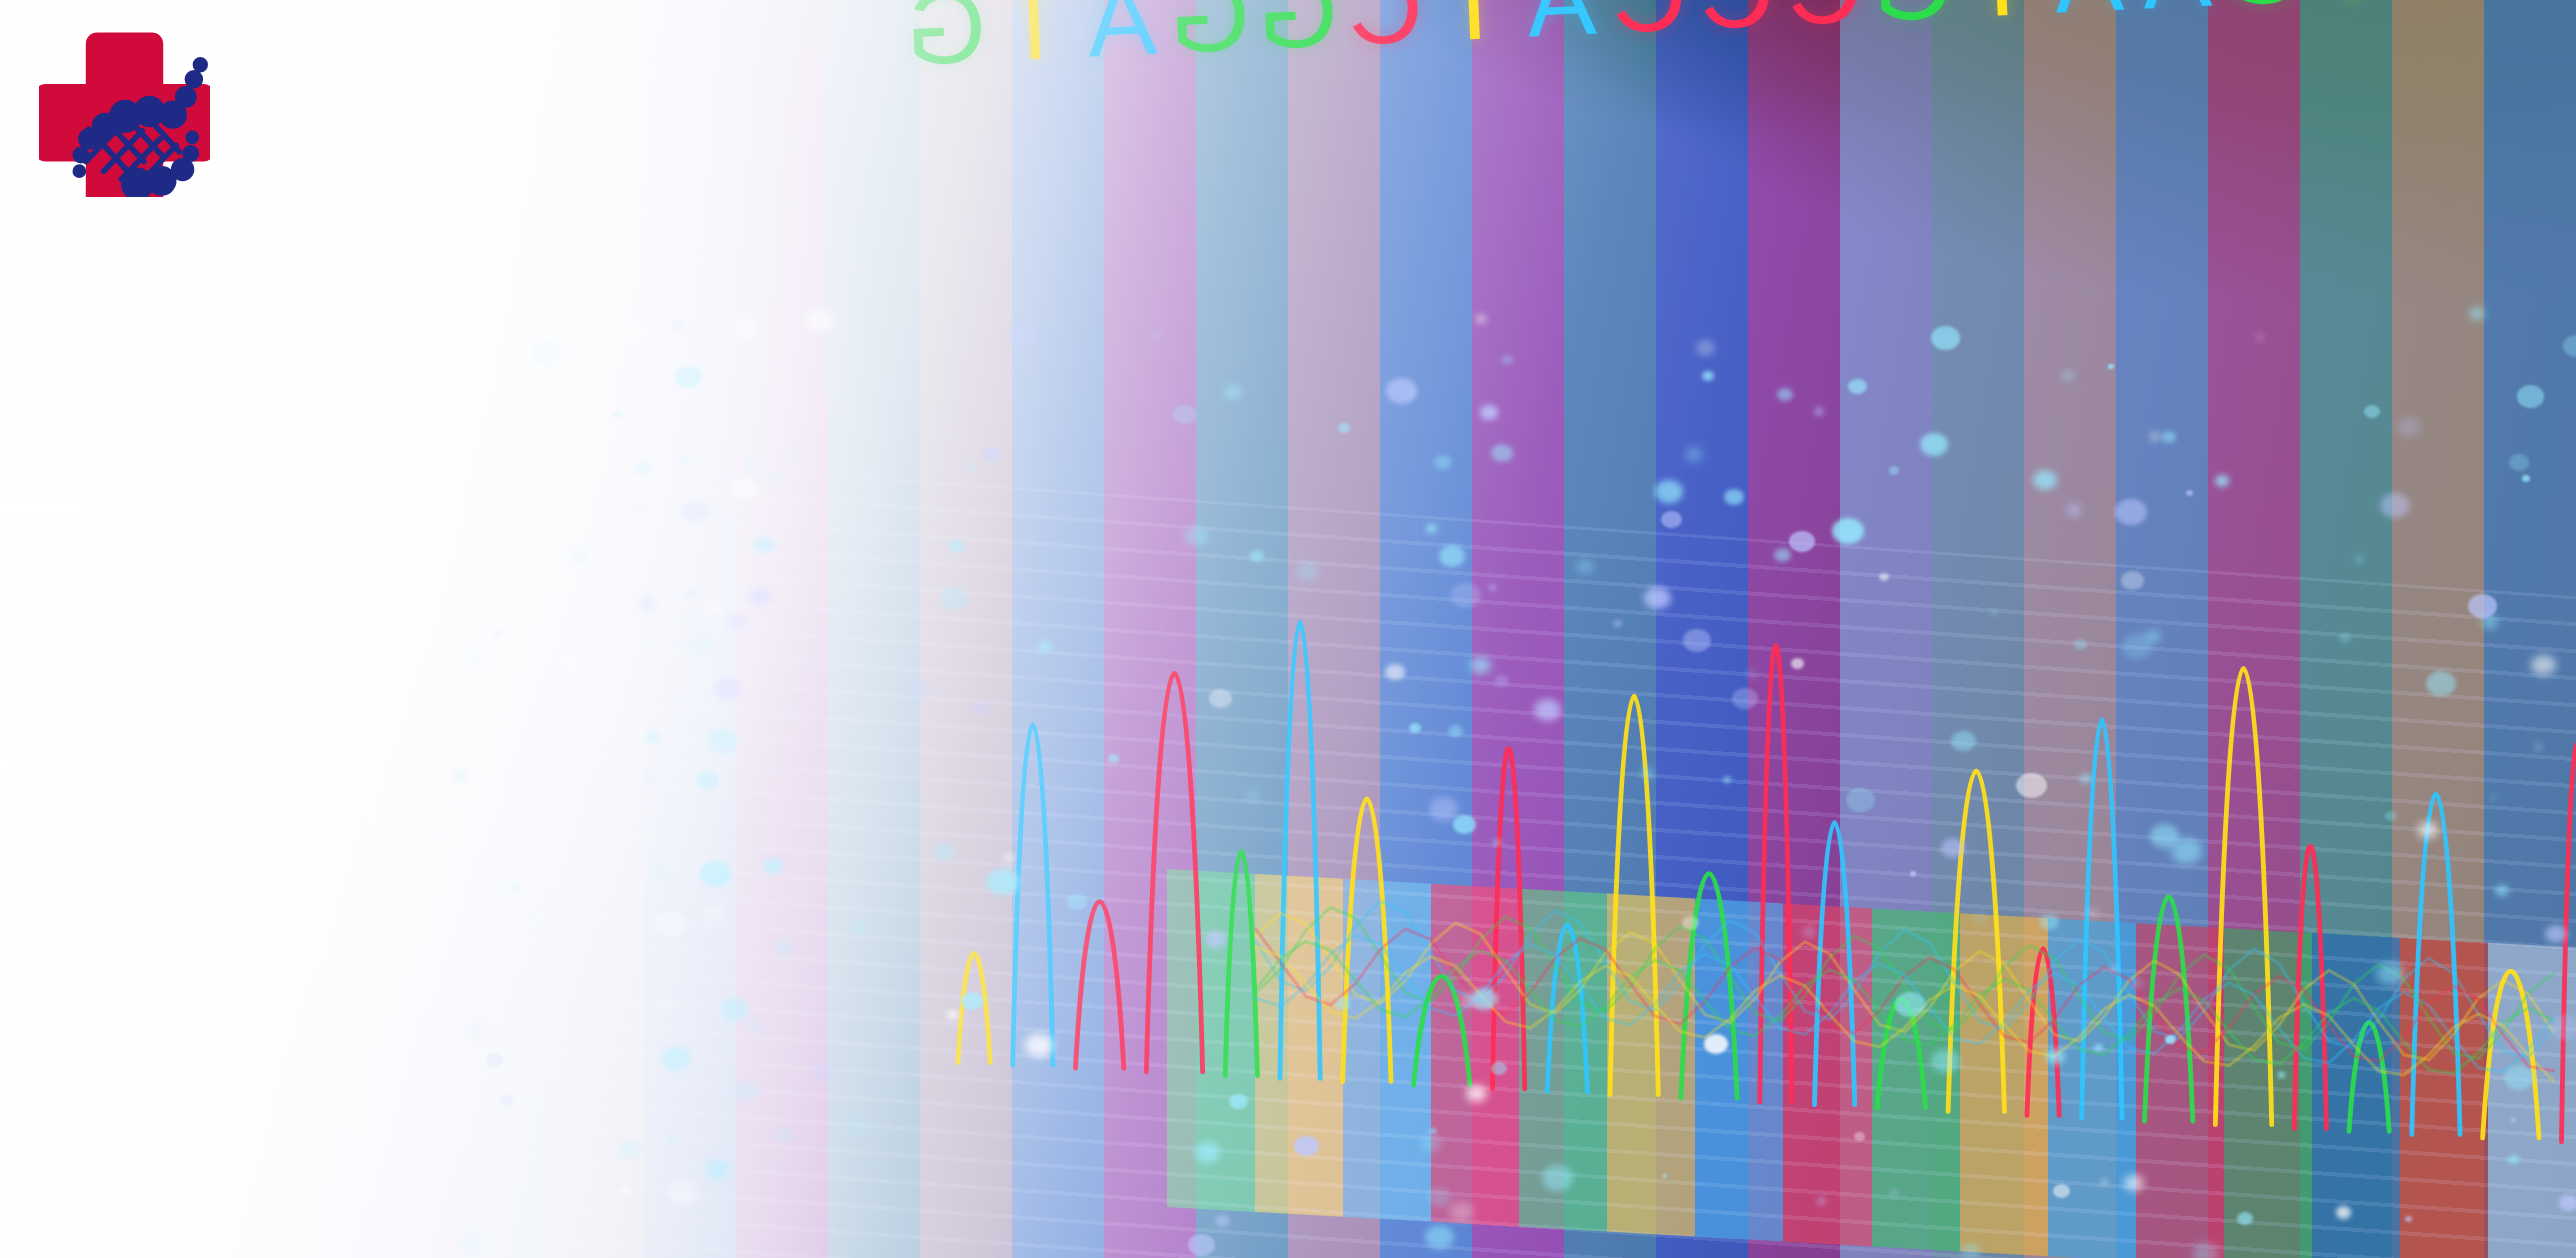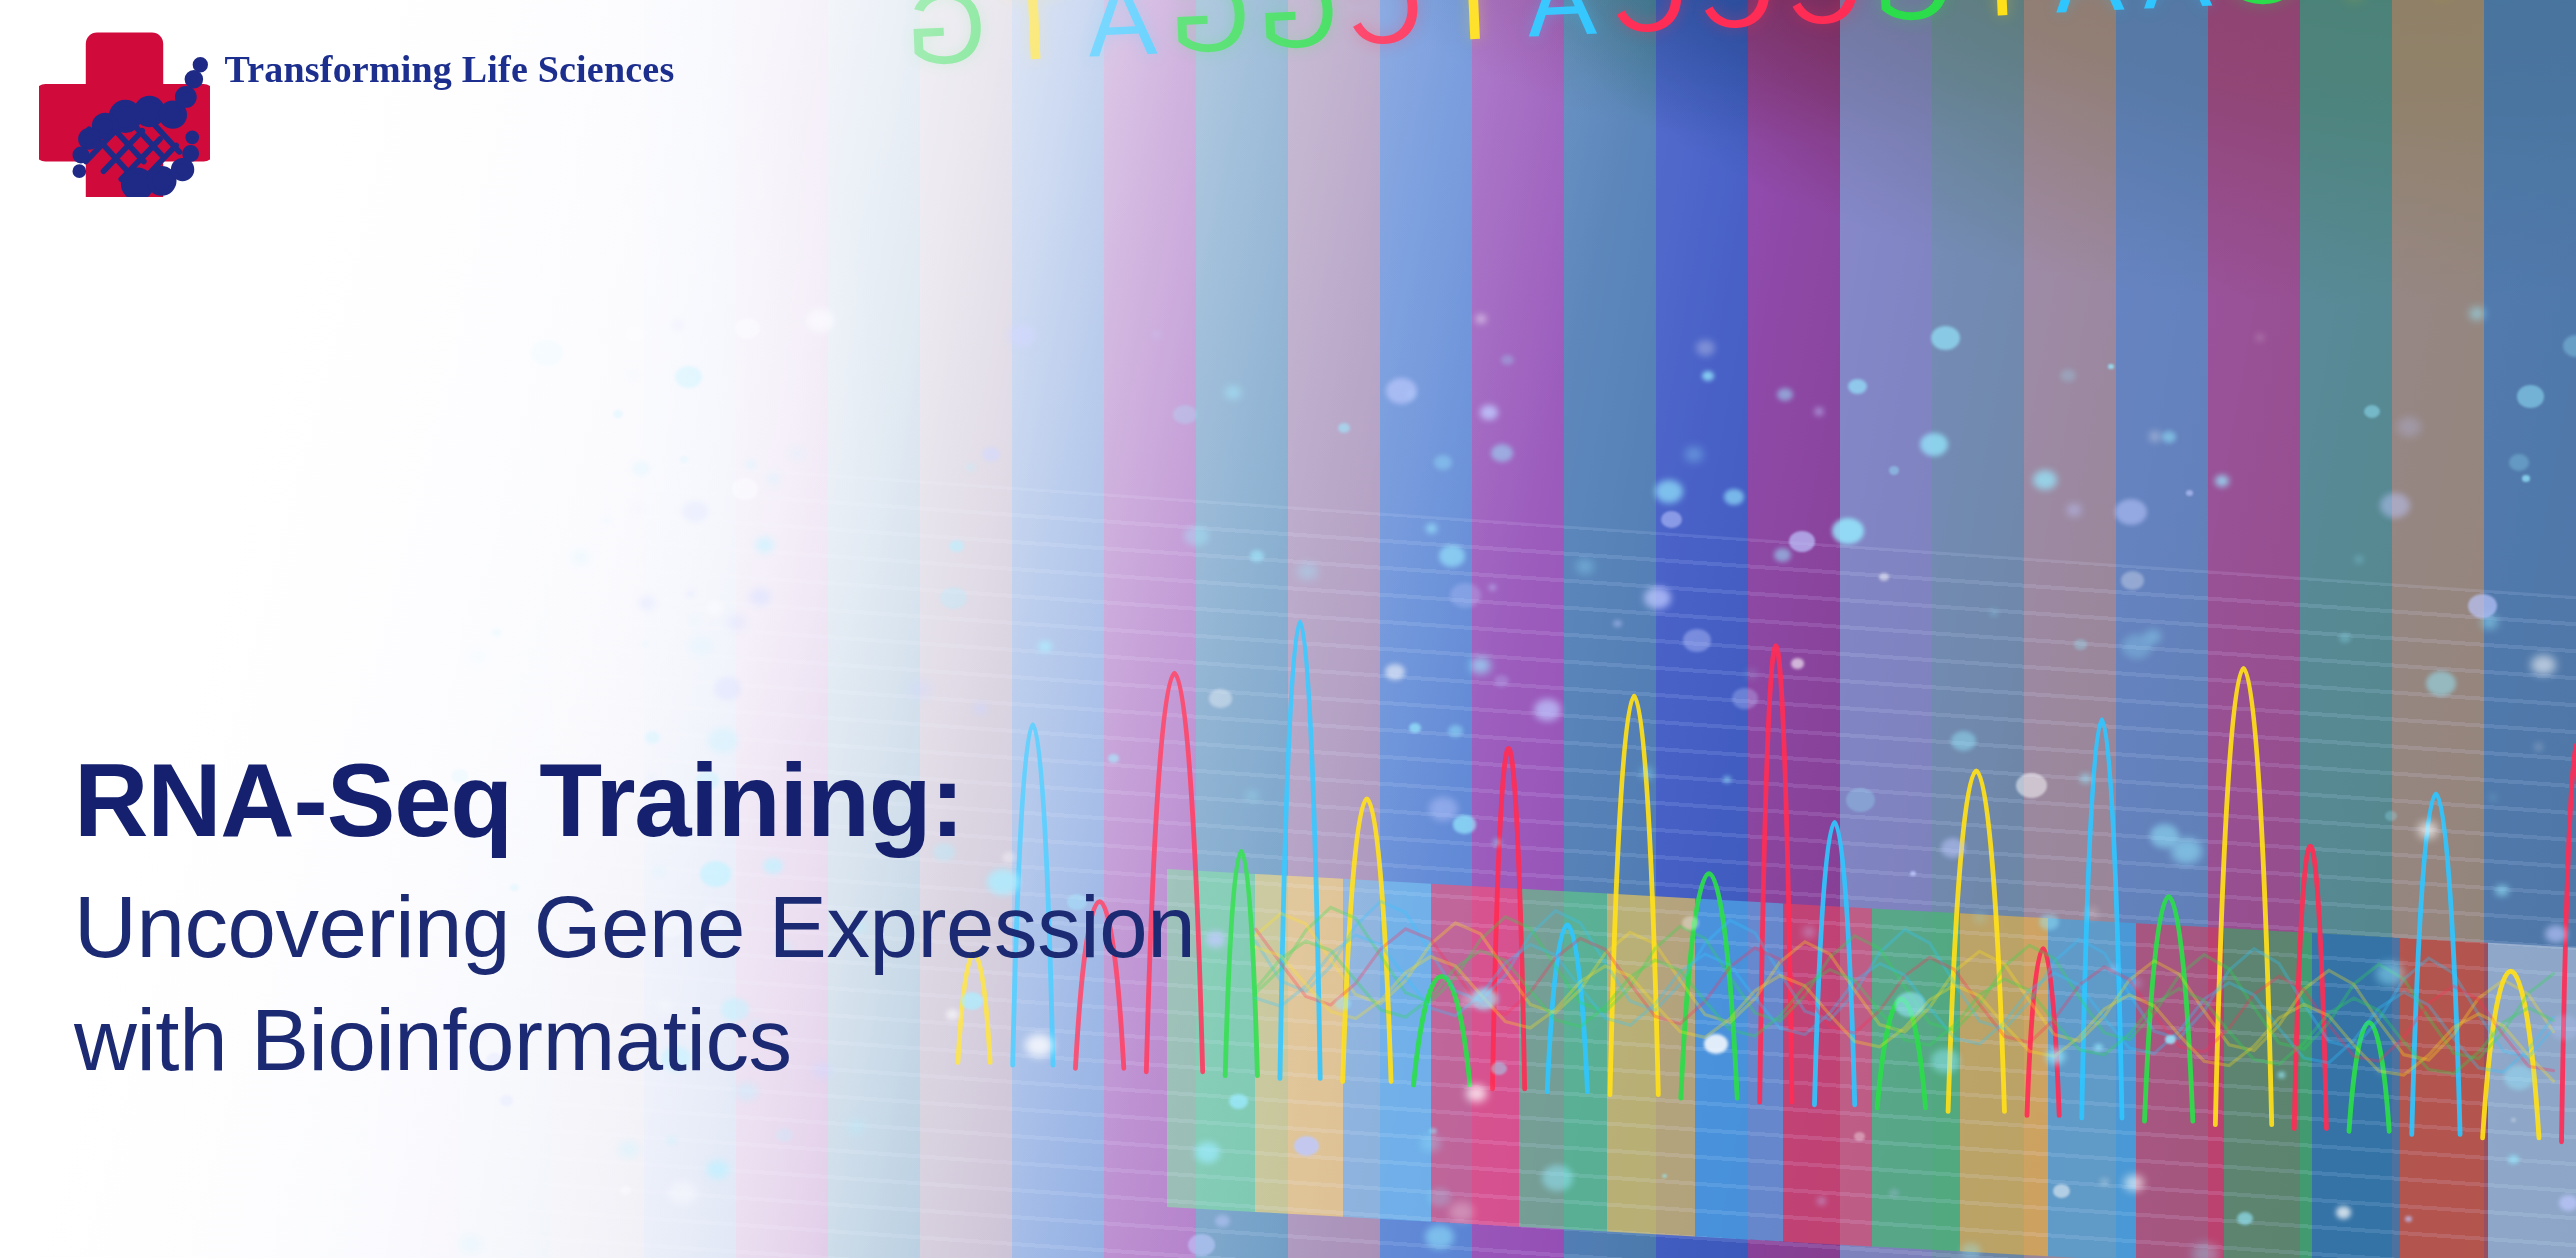--- a/index.html
+++ b/index.html
@@ -581,24 +581,18 @@
         <circle cx="178" cy="178" r="11"></circle>
         <circle cx="188" cy="158" r="7"></circle>
         <circle cx="190" cy="138" r="5"></circle>
         <circle cx="182" cy="88" r="10"></circle>
         <circle cx="192" cy="66" r="8"></circle>
         <circle cx="200" cy="48" r="6"></circle>
       </g>
     </svg>
 
     <div class="logo-text">
-      <div class="logo-tagline">Transforming Life Sciences</div>
     </div>
   </div>
 
-  <div class="headline">
-    <h1 class="hl-main">RNA-Seq Training:</h1>
-    <p class="hl-sub">Uncovering Gene Expression</p>
-    <p class="hl-sub">with Bioinformatics</p>
-  </div>
 
 </div>
 
 
 </body></html>

